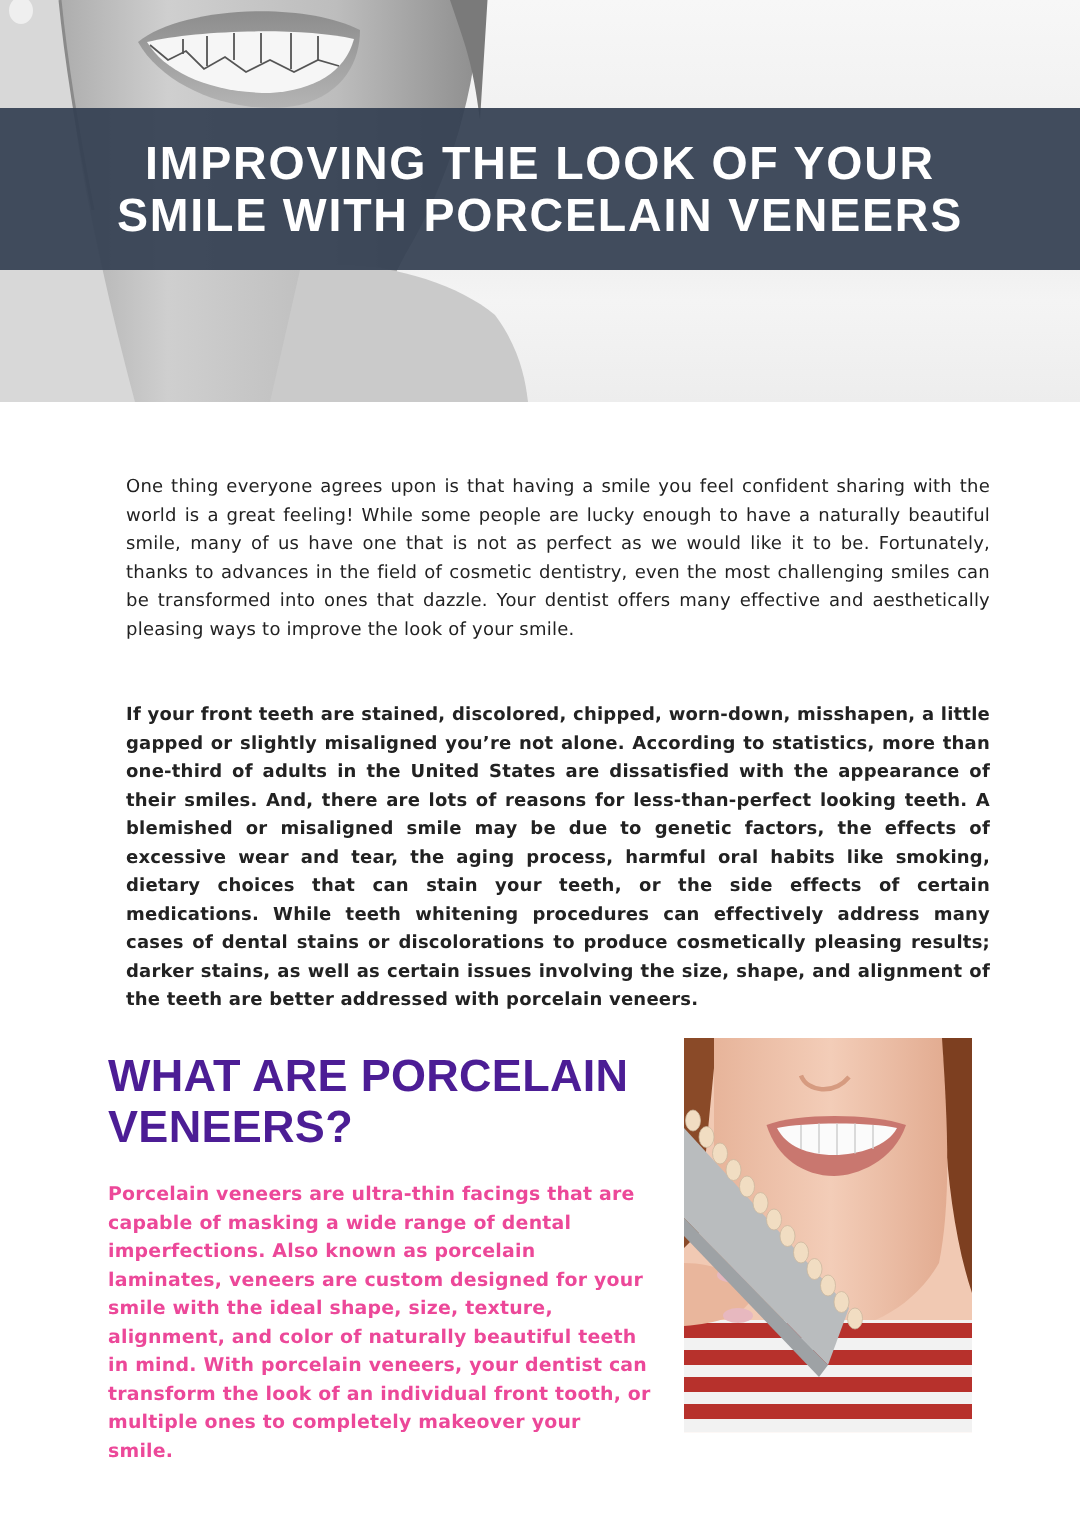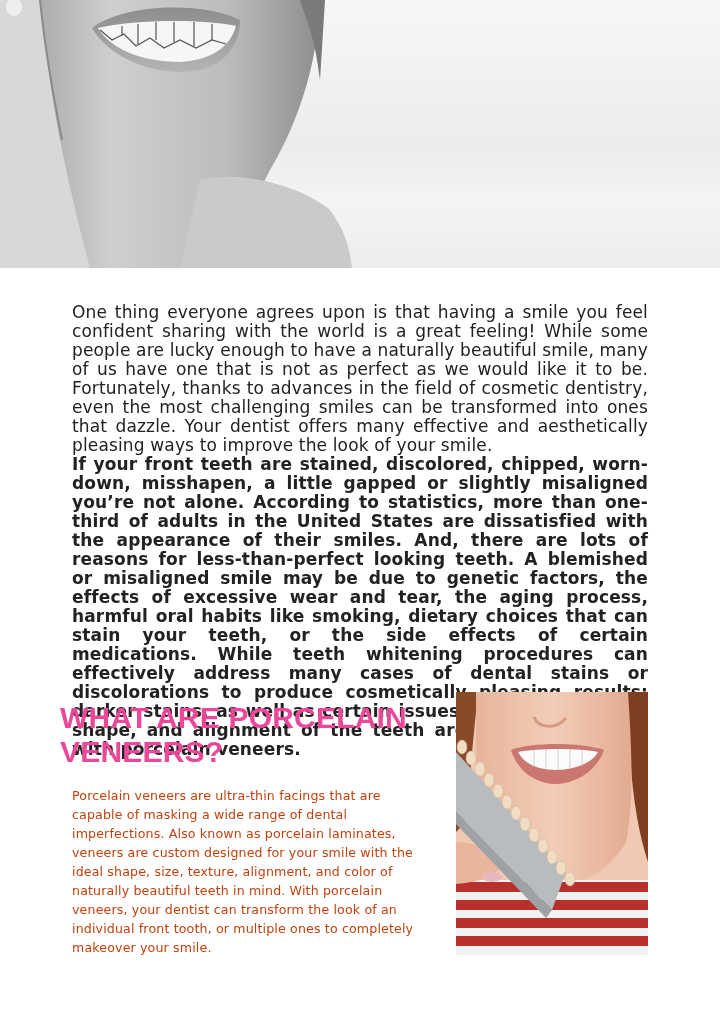--- a/index.html
+++ b/index.html
@@ -20,35 +20,35 @@
     display: flex; align-items: center; justify-content: center;
   }
   .banner-title {
     margin: 0; color: #ffffff; text-align: center;
     font-family: "Liberation Sans", sans-serif; font-weight: bold;
     font-size: 31px; line-height: 35px; letter-spacing: 1.2px;
     text-transform: uppercase; width: 600px;
   }
   
   .para {
-    position: absolute; left: 72px; width: 576px; margin: 0;
-    font-size: 17px; line-height: 19px; text-align: justify; color: #222222;
+    position: absolute; left: 72px; width: 576px; margin: 12px;
+    font-size: 12px; line-height: 19px; text-align: justify; color: #222222;
     letter-spacing: 0.15px;
   }
   .p1 { top: 303px; }
   .p2 { top: 455px; font-weight: bold; }
   .section-heading {
-    position: absolute; left: 60px; top: 701px; width: 380px; margin: 0;
+    position: absolute; left: 72px; top: 701px; width: 380px; margin: 0;
     font-family: "Liberation Sans", sans-serif; font-weight: bold;
-    font-size: 30px; line-height: 34px; color: #ec4899; text-transform: uppercase;
+    font-size: 30px; line-height: 34px; color: #4c1d95; text-transform: uppercase;
     letter-spacing: 0.2px;
   }
   .para-side {
     position: absolute; left: 72px; top: 786px; width: 362px; margin: 0;
-    font-size: 12.6px; line-height: 19px; color: #c2410c; letter-spacing: 0.15px;
+    font-size: 12.6px; line-height: 19px; color: #ec4899; letter-spacing: 0.15px; font-weight: bold;
   }
   .side-photo {
     position: absolute; left: 456px; top: 692px; width: 192px; height: 263px; overflow: hidden;
   }
 </style>
 </head>
 <body>
 
 <div class="hero">
   <svg class="hero-photo" viewBox="0 0 720 268" width="720" height="268" aria-label="Black and white close-up of a smiling woman with hands on her cheeks">
@@ -76,20 +76,23 @@
 
     <path d="M92 28 C120 5 200 0 240 20 C240 40 230 62 200 70 C160 78 110 60 92 28 Z" fill="url(#lip)"></path>
 
     <path d="M98 28 C130 20 200 18 236 26 C230 48 210 60 180 62 C140 62 110 48 98 28 Z" fill="#f6f6f6"></path>
     <g stroke="#555" stroke-width="1.2" fill="none">
       <path d="M100 30 L112 40 L124 34 L136 46 L150 38 L164 48 L180 40 L196 48 L212 40 L226 44"></path>
       <path d="M122 26 V36 M138 24 V44 M156 22 V40 M174 22 V42 M194 22 V46 M212 24 V40"></path>
     </g>
   </svg>
 
+  <div class="banner">
+    <h1 class="banner-title">IMPROVING THE LOOK OF YOUR SMILE WITH PORCELAIN VENEERS</h1>
+  </div>
 </div>
 
 <p class="para p1">One thing everyone agrees upon is that having a smile you feel confident sharing with the world is a great feeling! While some people are lucky enough to have a naturally beautiful smile, many of us have one that is not as perfect as we would like it to be. Fortunately, thanks to advances in the field of cosmetic dentistry, even the most challenging smiles can be transformed into ones that dazzle. Your dentist offers many effective and aesthetically pleasing ways to improve the look of your smile.</p>
 <p class="para p2">If your front teeth are stained, discolored, chipped, worn-down, misshapen, a little gapped or slightly misaligned you’re not alone. According to statistics, more than one-third of adults in the United States are dissatisfied with the appearance of their smiles. And, there are lots of reasons for less-than-perfect looking teeth. A blemished or misaligned smile may be due to genetic factors, the effects of excessive wear and tear, the aging process, harmful oral habits like smoking, dietary choices that can stain your teeth, or the side effects of certain medications. While teeth whitening procedures can effectively address many cases of dental stains or discolorations to produce cosmetically pleasing results; darker stains, as well as certain issues involving the size, shape, and alignment of the teeth are better addressed with porcelain veneers.</p>
 
 <h2 class="section-heading">WHAT ARE PORCELAIN VENEERS?</h2>
 <p class="para-side">Porcelain veneers are ultra-thin facings that are capable of masking a wide range of dental imperfections. Also known as porcelain laminates, veneers are custom designed for your smile with the ideal shape, size, texture, alignment, and color of naturally beautiful teeth in mind. With porcelain veneers, your dentist can transform the look of an individual front tooth, or multiple ones to completely makeover your smile.</p>
 
 <div class="side-photo">
   <svg viewBox="0 0 192 263" width="192" height="263" aria-label="Smiling woman in a red striped shirt holding a tooth shade guide">

